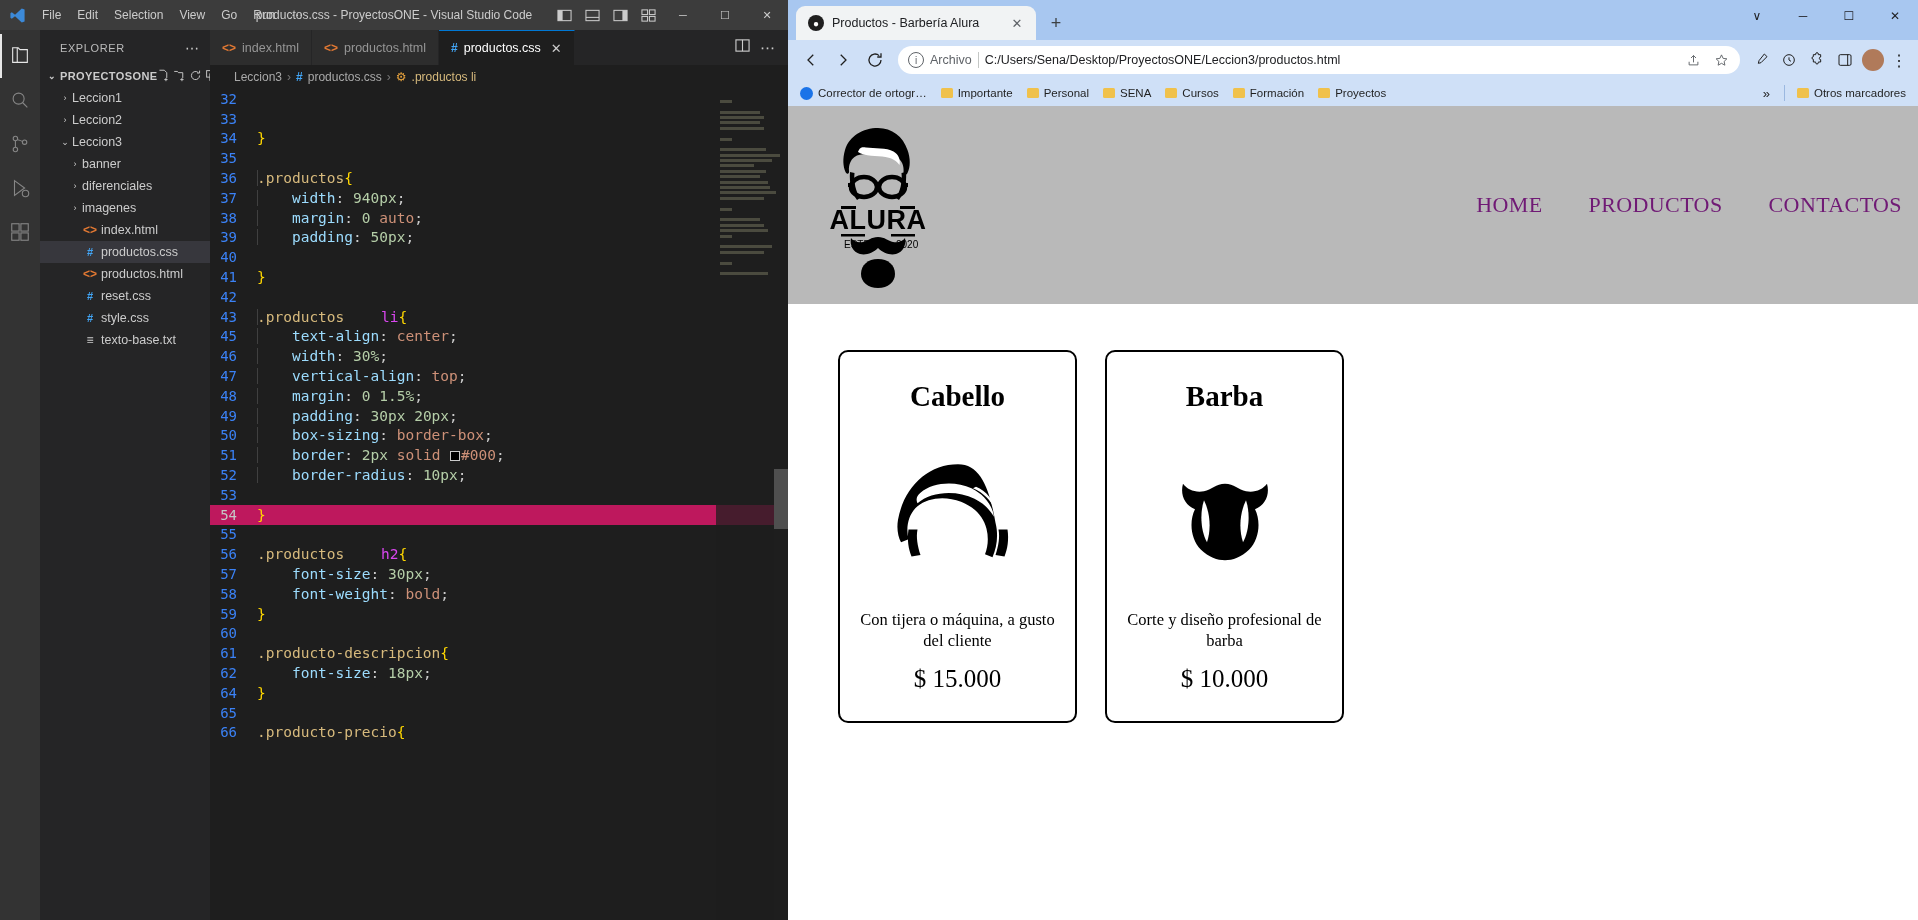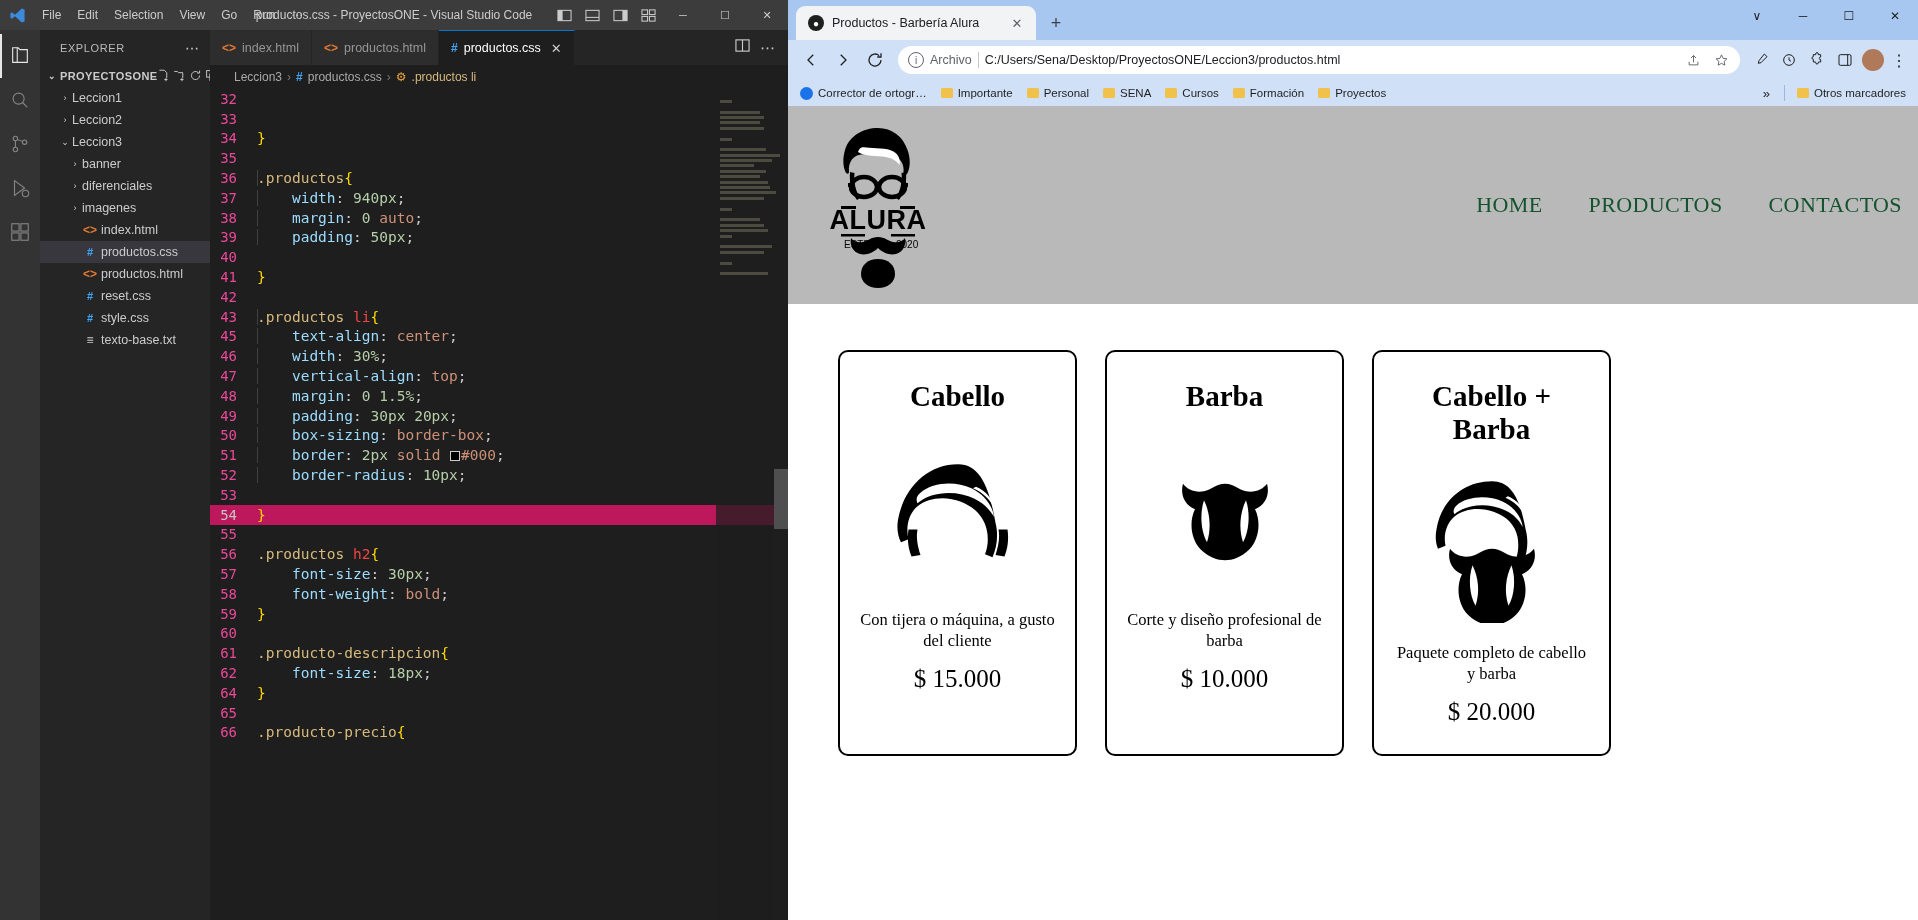--- a/index.html
+++ b/index.html
@@ -56,26 +56,26 @@
   .tabs-right .dots { font-size:15px; letter-spacing:1px; }
 
   .breadcrumb { height:24px; display:flex; align-items:center; padding-left:24px; font-size:12px; color:#a9a9a9; gap:5px; }
   .breadcrumb .sep { color:#767676; }
   .bc-hash { color:#42a5f5; font-weight:bold; }
   .bc-sel { color:#d7ba7d; }
 
   .code-area { flex:1; position:relative; overflow:hidden; font-family:"DejaVu Sans Mono", monospace; font-size:14.5px; }
   .code-line { height:19.8px; display:flex; align-items:center; white-space:pre; }
   .code-line.cur { background:#be185d; }
-  .ln { width:47px; text-align:right; padding-right:20px; color:#ec4899; flex:none; font-size:14px; }
+  .ln { width:47px; text-align:right; padding-right:20px; color:#3b82f6; flex:none; font-size:14px; }
   .ln.cur { color:#c6c6c6; }
   .ctext { position:relative; }
   .indent-guide { position:absolute; left:0; top:0; bottom:0; width:1px; background:#404040; }
   .k-sel   { color:#d7ba7d; }
-  .k-tag   { color:#ef4444; }
+  .k-tag   { color:#d946ef;margin-left:28px; }
   .k-prop  { color:#9cdcfe; }
   .k-val   { color:#ce9178; }
   .k-num   { color:#b5cea8; }
   .k-punc  { color:#cccccc; }
   .k-brace { color:#ffd700; }
   .swatch { display:inline-block; width:10px; height:10px; background:#000; border:1px solid #cccccc; vertical-align:middle; margin:0 1px; }
 
   .minimap { position:absolute; right:14px; top:0; width:58px; bottom:0; background:#1e1e1e; opacity:.75; }
   .mm-line { height:3px; margin:0 0 2.4px 4px; background:#5a5a4a; }
   .vscroll { position:absolute; right:0; top:0; width:14px; bottom:0; }
@@ -112,21 +112,21 @@
   .bm-folder { width:12px; height:10px; background:#f0c14b; border-radius:1.5px; flex:none; }
   .bm-globe { width:13px; height:13px; border-radius:50%; background:#1a73e8; flex:none; }
   .bm-chev { margin-left:auto; padding:0 8px; font-size:13px; color:#1f1f1f; }
   .bm-sep { width:1px; height:16px; background:#9bb8e0; margin:0 4px; }
 
   
   .page { position:absolute; left:0; top:106px; right:0; bottom:0; background:#ffffff; overflow:hidden; }
   .page-header { height:198px; background:#b9b9b9; display:flex; align-items:center; padding:0 16px 0 40px; }
   .logo { width:100px; height:175px; flex:none; display:flex; align-items:center; justify-content:center; }
   .page-nav { margin-left:auto; display:flex; gap:46px; font-family:"Liberation Serif", serif; font-size:22px; letter-spacing:.4px; color:#000; }
-  .page-nav a { color:#14532d; text-decoration:none; }
+  .page-nav a { color:#701a75; text-decoration:none; }
 
   .productos { display:flex; gap:28px; padding:46px 0 0 50px; }
   .prod-card { width:239px; border:2px solid #000; border-radius:10px; padding:28px 20px; text-align:center; background:#fff; flex:none; }
   .prod-card h2 { font-family:"Liberation Serif", serif; font-size:29px; font-weight:bold; color:#000; }
   .prod-img { height:175px; display:flex; align-items:center; justify-content:center; margin:14px 0 8px; }
   .prod-desc { font-family:"Liberation Serif", serif; font-size:16.5px; line-height:1.25; color:#000; margin-bottom:14px; }
   .prod-price { font-family:"Liberation Serif", serif; font-size:25px; color:#000; }
 </style>
 </head>
 <body>
@@ -596,31 +596,16 @@
                 <path d="M100 34c-12 0-18 8-28 10-12 2-22-2-28-10-4 14 2 28 16 34-8 16-6 40 8 54 10 10 22 14 32 14s22-4 32-14c14-14 16-38 8-54 14-6 20-20 16-34-6 8-16 12-28 10-10-2-16-10-28-10z" fill="#000"></path>
                 <path d="M72 56c8 16 10 38 4 56-8-14-10-38-4-56z" fill="#fff"></path>
                 <path d="M128 56c-8 16-10 38-4 56 8-14 10-38 4-56z" fill="#fff"></path>
                 <path d="M86 32c-6 3-12 4-18 3 5 4 12 4 18-3z" fill="#fff"></path>
                 <path d="M114 32c6 3 12 4 18 3-5 4-12 4-18-3z" fill="#fff"></path>
               </svg>
             </div>
             <p class="prod-desc">Corte y diseño profesional de barba</p>
             <p class="prod-price">$ 10.000</p>
           </div>
-          <div class="prod-card">
-            <h2>Cabello + Barba</h2>
-            <div class="prod-img">
-              <svg viewBox="0 0 200 190" width="150" height="150">
-                <path d="M100 6C62 6 32 32 26 70c-2 10-1 19 2 26l10-4c-3-14 1-30 12-39 13-11 35-13 53-6 17 6 28 18 31 33 2 11 1 21-2 30l10 4c5-13 7-28 3-43C138 34 128 6 100 6z" fill="#000"></path>
-                <path d="M50 50c16-14 46-16 68-5 11 5 18 13 23 22-2-14-12-27-27-34-20-9-47-7-61 5-5 5-5 9-3 12z" fill="#fff"></path>
-                <path d="M118 28c12 5 21 14 27 27-2-13-11-24-24-29z" fill="#fff"></path>
-                <path d="M100 96c-12 0-18 8-28 10-12 2-22-2-28-10-4 14 2 28 16 34-8 16-6 40 8 54 10 10 22 14 32 14s22-4 32-14c14-14 16-38 8-54 14-6 20-20 16-34-6 8-16 12-28 10-10-2-16-10-28-10z" fill="#000"></path>
-                <path d="M74 118c8 16 10 36 4 54-8-14-10-36-4-54z" fill="#fff"></path>
-                <path d="M126 118c-8 16-10 36-4 54 8-14 10-36 4-54z" fill="#fff"></path>
-              </svg>
-            </div>
-            <p class="prod-desc">Paquete completo de cabello y barba</p>
-            <p class="prod-price">$ 20.000</p>
-          </div>
         </div>
     </div>
   </div>
 </div>
 
 </body></html>

